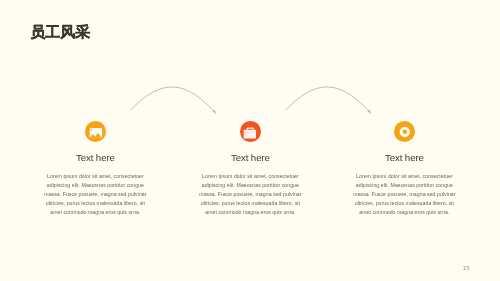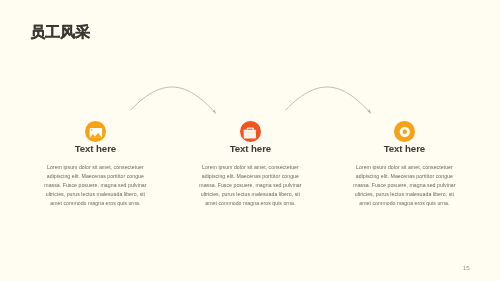--- a/index.html
+++ b/index.html
@@ -14,21 +14,21 @@
   .connectors{position:absolute;left:0;top:0;pointer-events:none;}
 
   .column{position:absolute;top:120.5px;width:160px;text-align:center;}
   .column.col-1{left:15.4px;}
   .column.col-2{left:170.4px;}
   .column.col-3{left:324.4px;}
 
   .icon-badge{width:21.6px;height:21.6px;border-radius:50%;margin:0 auto;position:relative;}
   .icon-badge svg{display:block;}
 
-  .column-heading{font-size:9.7px;font-weight:700;color:#3c3a35;margin-top:1px;
+  .column-heading{font-size:9.7px;font-weight:400;color:#3c3a35;margin-top:10px;
          letter-spacing:-0.1px;line-height:11px;}
   .column-body{font-size:5.2px;line-height:9.1px;color:#6f6659;margin-top:8.6px;padding:0 26px;letter-spacing:0.04px;}
 
   .page-number{position:absolute;left:462.8px;top:264.6px;font-size:6.2px;line-height:6.2px;
          color:#9c948a;}
 </style>
 </head>
 <body style="background: rgb(255, 252, 242);">
 
 <div class="slide" style="background: rgb(255, 252, 242);">

